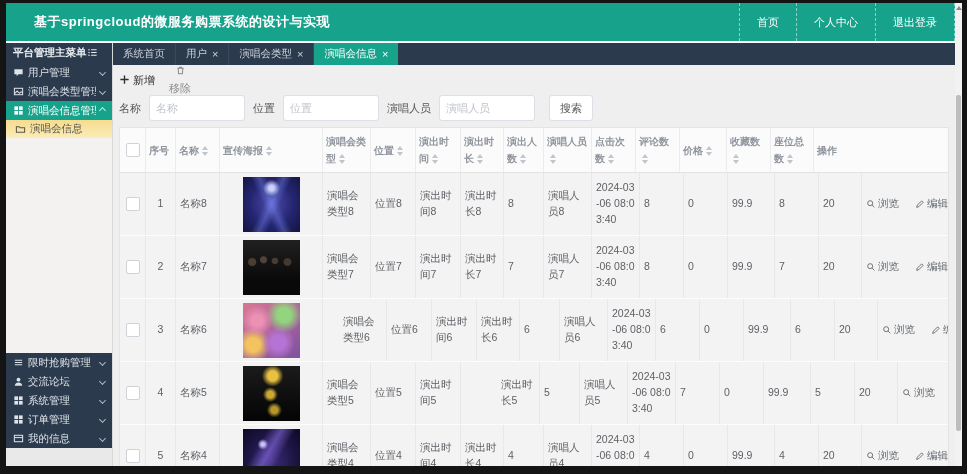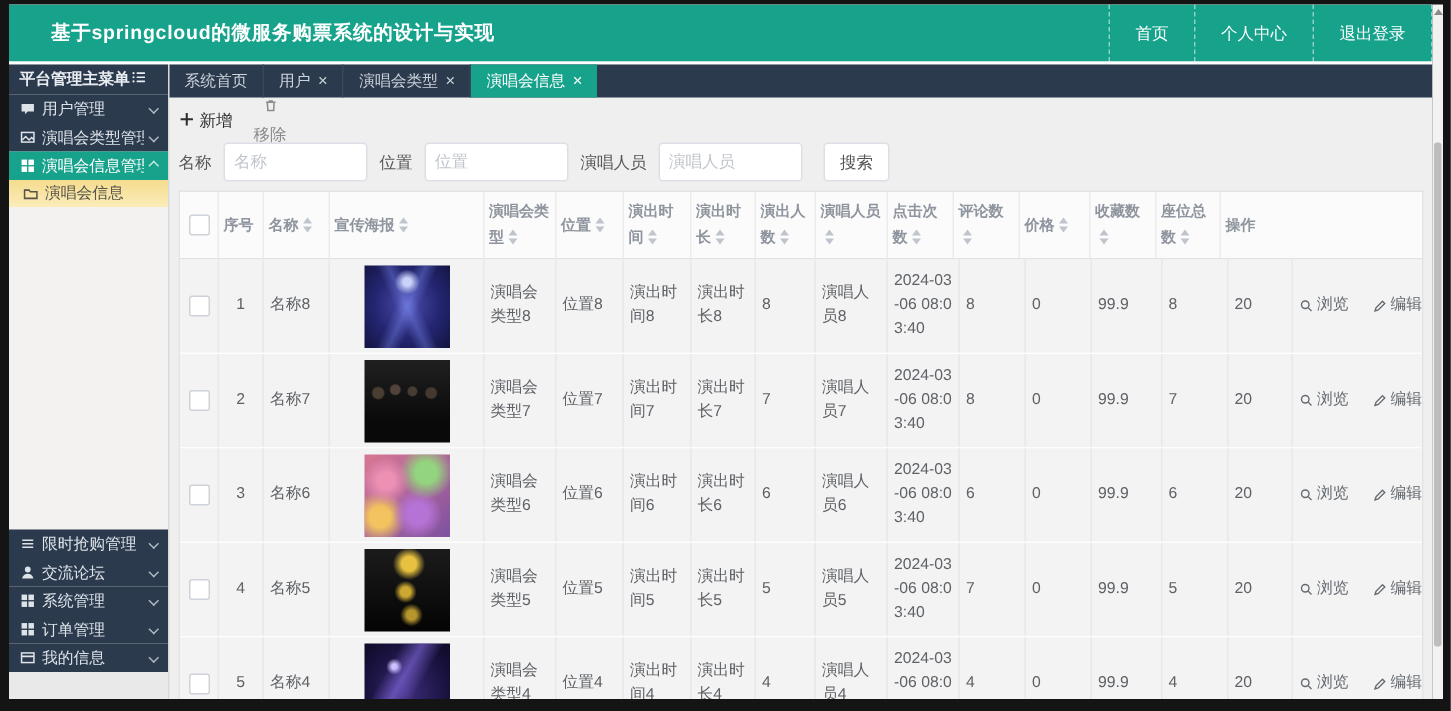--- a/index.html
+++ b/index.html
@@ -444,21 +444,21 @@
                 </div>
                 <div class="trow">
                   <div class="cell c-center" style="width: 26px;">
                     <div class="checkbox"></div>
                   </div>
                   <div class="cell cell-index c-center" style="width: 30px;">3</div>
                   <div class="cell cell-name" style="width: 44px;">名称6</div>
                   <div class="cell cell-poster c-center" style="width: 103px;">
                     <div class="poster poster-3"></div>
                   </div>
-                  <div class="cell cell-type" style="width: 48px;">演唱会类型6</div>
+                  <div class="cell cell-type" style="width: 48px; margin-left: 16px;">演唱会类型6</div>
                   <div class="cell cell-location" style="width: 45px;">位置6</div>
                   <div class="cell cell-show_time" style="width: 45px;">演出时间6</div>
                   <div class="cell cell-duration" style="width: 43px;">演出时长6</div>
                   <div class="cell cell-performers" style="width: 40px;">6</div>
                   <div class="cell cell-singer" style="width: 48px;">演唱人员6</div>
                   <div class="cell cell-sale_time" style="width: 48px;">2024-03-06 08:03:40</div>
                   <div class="cell cell-clicks" style="width: 44px;">6</div>
                   <div class="cell cell-comments" style="width: 44px;">0</div>
                   <div class="cell cell-price" style="width: 47px;">99.9</div>
                   <div class="cell cell-favorites" style="width: 44px;">6</div>
@@ -490,21 +490,21 @@
                     <div class="checkbox"></div>
                   </div>
                   <div class="cell cell-index c-center" style="width: 30px;">4</div>
                   <div class="cell cell-name" style="width: 44px;">名称5</div>
                   <div class="cell cell-poster c-center" style="width: 103px;">
                     <div class="poster poster-4"></div>
                   </div>
                   <div class="cell cell-type" style="width: 48px;">演唱会类型5</div>
                   <div class="cell cell-location" style="width: 45px;">位置5</div>
                   <div class="cell cell-show_time" style="width: 45px;">演出时间5</div>
-                  <div class="cell cell-duration" style="width: 43px;">演出时长5</div>
+                  <div class="cell cell-duration" style="width: 43px; margin-left: 36px;">演出时长5</div>
                   <div class="cell cell-performers" style="width: 40px;">5</div>
                   <div class="cell cell-singer" style="width: 48px;">演唱人员5</div>
                   <div class="cell cell-sale_time" style="width: 48px;">2024-03-06 08:03:40</div>
                   <div class="cell cell-clicks" style="width: 44px;">7</div>
                   <div class="cell cell-comments" style="width: 44px;">0</div>
                   <div class="cell cell-price" style="width: 47px;">99.9</div>
                   <div class="cell cell-favorites" style="width: 44px;">5</div>
                   <div class="cell cell-seats" style="width: 43px;">20</div>
                   <div class="cell cell-actions">
                     <span class="action">

